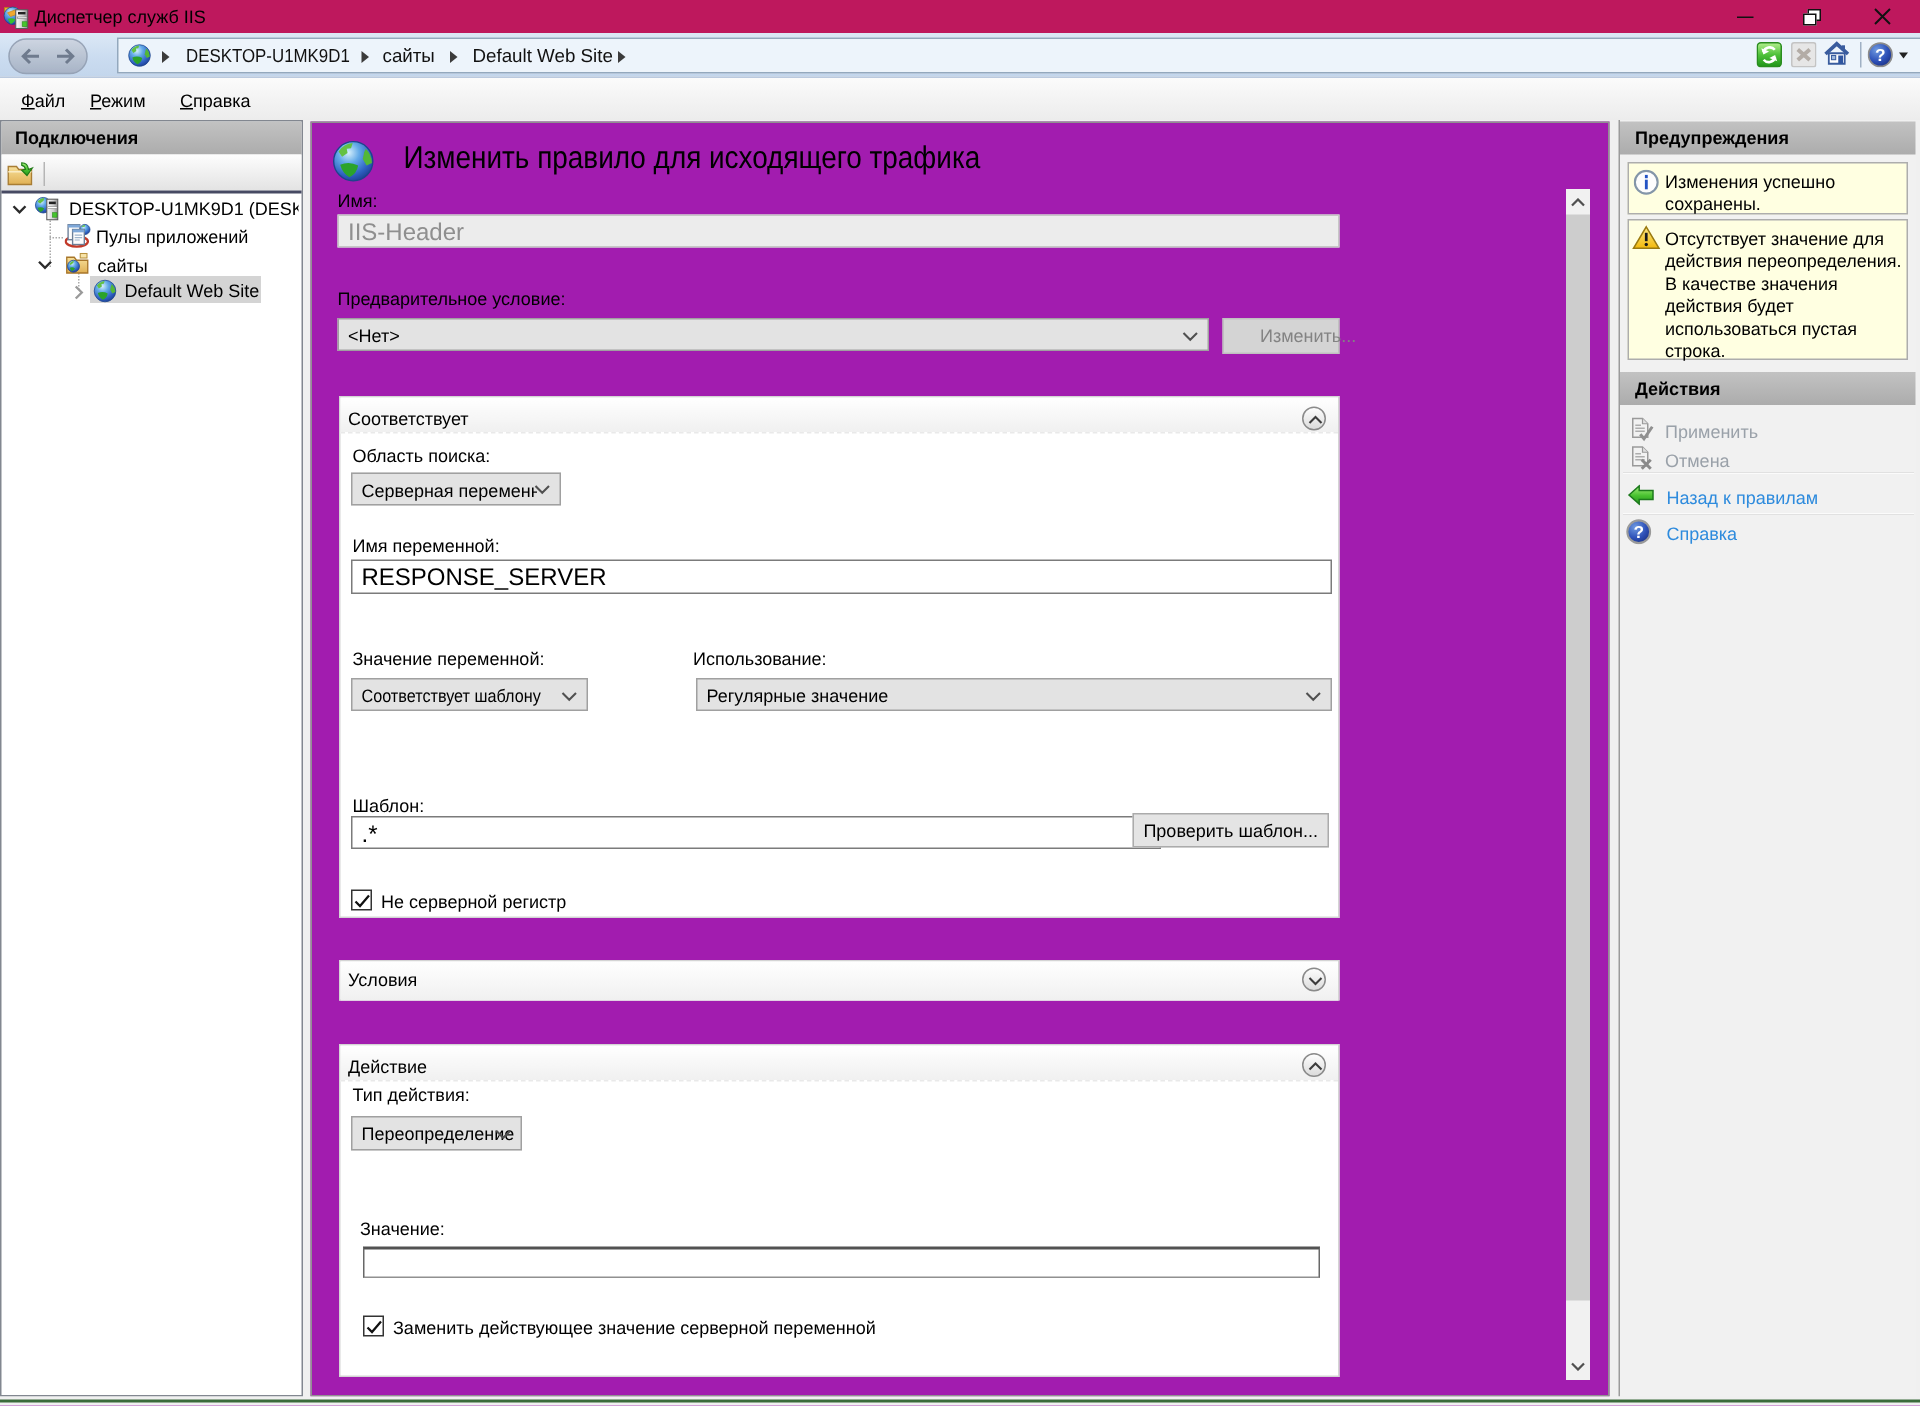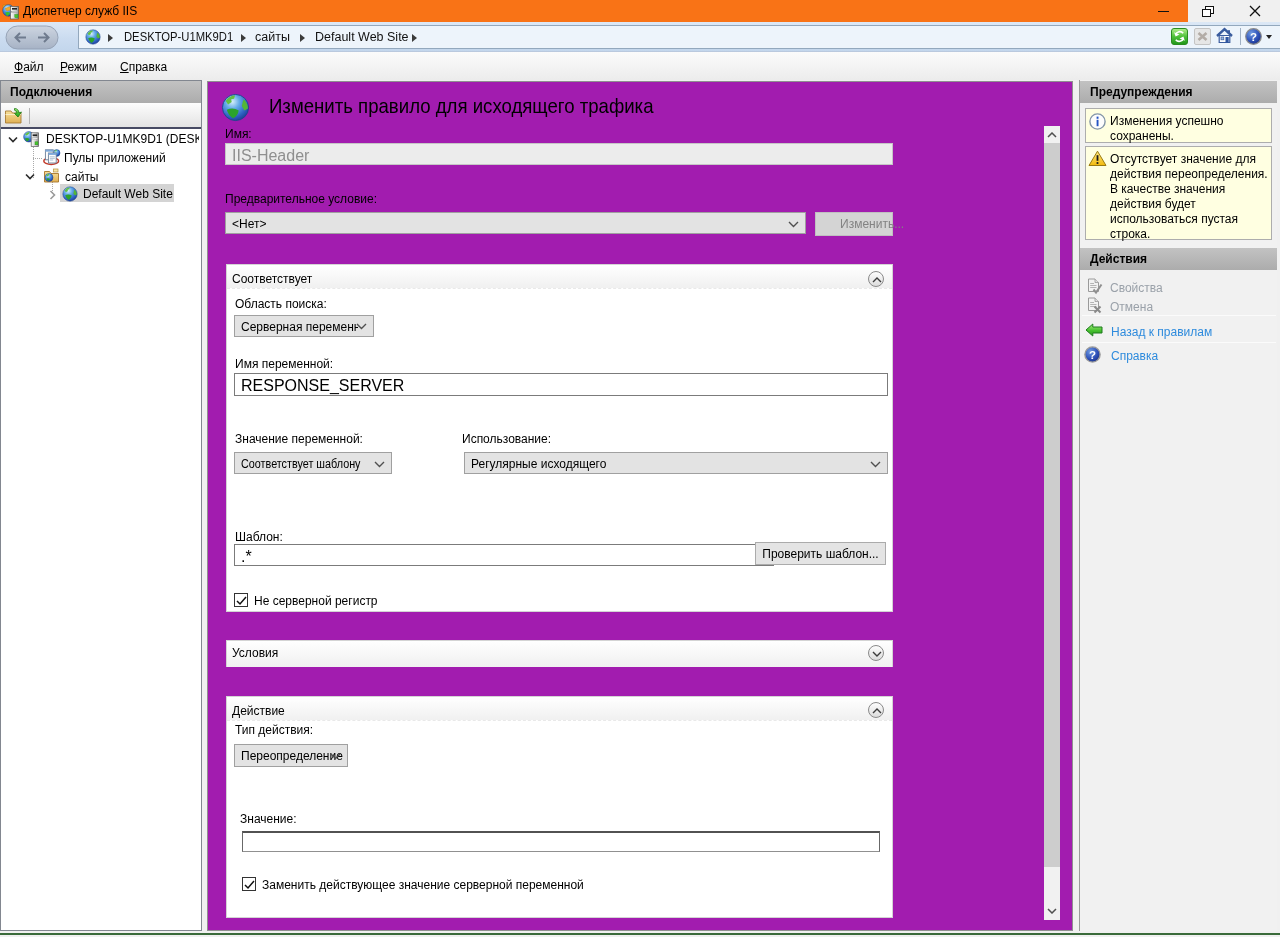--- a/index.html
+++ b/index.html
@@ -1,18 +1,18 @@
 <!DOCTYPE html>
 <html><head><meta charset="utf-8">
 <style>
 *{margin:0;padding:0;box-sizing:border-box;}
 html,body{width:1280px;height:937px;overflow:hidden;}
 body{font-family:"Liberation Sans",sans-serif;font-size:12px;color:#000;background:#f0f0f0;position:relative;}
 .abs{position:absolute;}
-#titlebar{left:0;top:0;width:1188px;height:22px;background:#f97316;}
+#titlebar{left:0;top:0;width:1280px;height:22px;background:#be185d;}
 #titletext{left:23px;top:4px;font-size:12px;}
 #addrrow{left:0;top:22px;width:1280px;height:30px;background:linear-gradient(180deg,#dce8f6 0%,#cbdcf0 55%,#c3d6ec 100%);border-bottom:1px solid #bac9de;}
 #crumbbox{left:78px;top:3px;width:1210px;height:24px;background:#edf4fb;border:1px solid #93a8bd;}
 .crumbsep{width:0;height:0;border-left:5px solid #3b3b3b;border-top:4px solid transparent;border-bottom:4px solid transparent;top:8px;}
 .crumbtxt{top:4px;font-size:12.5px;color:#111;}
 #menurow{left:0;top:52px;width:1280px;height:28px;background:linear-gradient(180deg,#fbfbfb,#ececec);}
 .menuitem{top:8px;font-size:12px;}
 .menuitem u{text-decoration:underline;}
 #leftpanel{left:0;top:80px;width:202px;height:851px;background:#fff;border:1px solid #828790;}
 .panelhdr{background:linear-gradient(180deg,#c2c2c2,#acacac);font-weight:bold;font-size:12px;}
@@ -266,21 +266,21 @@
   <div class="tb" style="left:26px;top:291px;width:654px;height:23px;">RESPONSE_SERVER</div>
   <label style="left:27px;top:350px;">Значение переменной:</label>
   <label style="left:254px;top:350px;">Использование:</label>
   <div class="combo" style="left:26px;top:370px;width:158px;height:22px;">
     <span class="ct" style="transform:scaleX(0.9);transform-origin:left top;white-space:nowrap;">Соответствует шаблону</span>
     <svg width="11" height="7">
         <path d="M1 1 L5.5 5.5 L10 1" stroke="#505050" stroke-width="1.4" fill="none"></path>
       </svg>
   </div>
   <div class="combo" style="left:256px;top:370px;width:424px;height:22px;">
-    <span class="ct">Регулярные исходящего</span>
+    <span class="ct">Регулярные значение</span>
     <svg width="11" height="7">
         <path d="M1 1 L5.5 5.5 L10 1" stroke="#505050" stroke-width="1.4" fill="none"></path>
       </svg>
   </div>
   <label style="left:27px;top:448px;">Шаблон:</label>
   <div class="tb" style="left:26px;top:462px;width:540px;height:22px;">.*</div>
   <div class="btn" style="left:547px;top:460px;width:131px;height:23px;line-height:22px;">Проверить шаблон...</div>
   <div class="cb" style="left:26px;top:511px;">
       <svg width="11" height="10">
         <path d="M1 5 L4 8 L10 1" stroke="#111" stroke-width="1.5" fill="none"></path>
@@ -352,21 +352,21 @@
     </svg>
     <div class="nt">Отсутствует значение для<br>действия переопределения.<br>В качестве значения<br>действия будет<br>использоваться пустая<br>строка.</div>
   </div>
   <div class="abs panelhdr" id="righthdr2">Действия</div>
   <svg class="abs" style="left:6px;top:198px;" width="17" height="17" viewBox="0 0 17 17">
     <path d="M2.5 1 H9 L12.5 4.5 V13.5 H2.5 Z" fill="#f2f2f2" stroke="#9a9a9a" stroke-width="1"></path>
     <path d="M9 1 V4.5 H12.5" fill="#e0e0e0" stroke="#9a9a9a" stroke-width="0.8"></path>
     <path d="M4.2 5.5 H8 M4.2 7.5 H10.5 M4.2 9.5 H10.5" stroke="#adadad" stroke-width="0.9"></path>
     <path d="M7.5 11.5 L10 14.5 L15.5 6.5" stroke="#909090" stroke-width="2" fill="none"></path>
   </svg>
-  <div class="adis" style="left:30px;top:201px;">Свойства</div>
+  <div class="adis" style="left:30px;top:201px;">Применить</div>
   <svg class="abs" style="left:6px;top:217px;" width="17" height="17" viewBox="0 0 17 17">
     <path d="M2.5 1 H9 L12.5 4.5 V13.5 H2.5 Z" fill="#f2f2f2" stroke="#9a9a9a" stroke-width="1"></path>
     <path d="M9 1 V4.5 H12.5" fill="#e0e0e0" stroke="#9a9a9a" stroke-width="0.8"></path>
     <path d="M4.2 5.5 H8 M4.2 7.5 H10.5 M4.2 9.5 H10.5" stroke="#adadad" stroke-width="0.9"></path>
     <path d="M8.5 9.5 L14.5 15.5 M14.5 9.5 L8.5 15.5" stroke="#8a8a8a" stroke-width="2"></path>
   </svg>
   <div class="adis" style="left:30px;top:220px;">Отмена</div>
   <div class="rsep" style="top:235px;"></div>
   <svg class="abs" style="left:5px;top:243px;" width="18" height="14" viewBox="0 0 18 14">
     <path d="M1 7 L7.8 1 L7.8 4 L17 4 L17 10 L7.8 10 L7.8 13 Z" fill="url(#gArrow)" stroke="#1d7a1d" stroke-width="1"></path>

